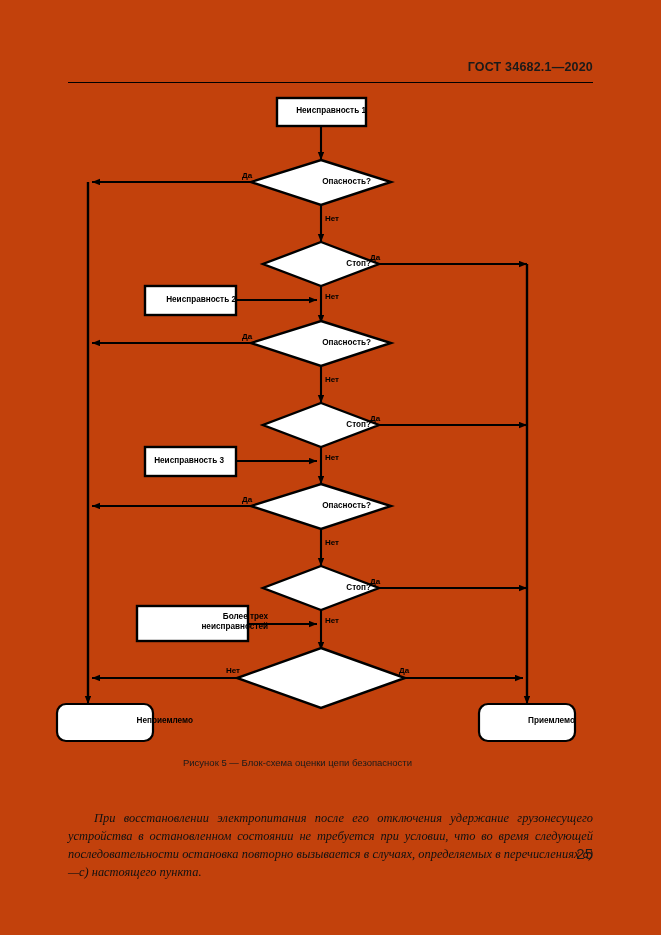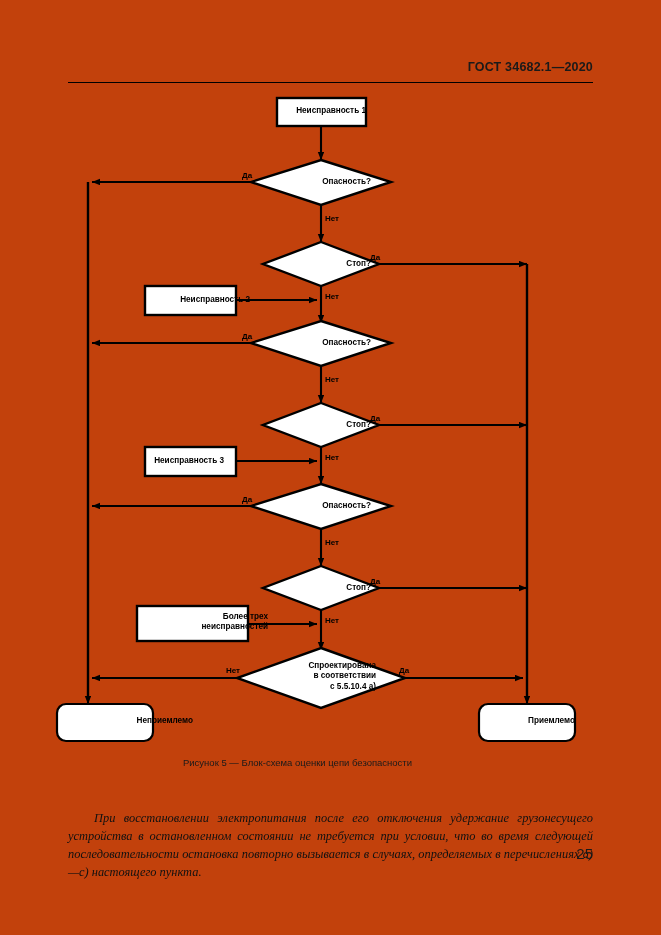--- a/index.html
+++ b/index.html
@@ -176,34 +176,31 @@
         <polygon points="321,242 379,264 321,286 263,264"></polygon>
         <polygon points="321,321 391,343 321,366 251,343"></polygon>
         <polygon points="321,403 379,425 321,447 263,425"></polygon>
         <polygon points="321,484 391,506 321,529 251,506"></polygon>
         <polygon points="321,566 379,588 321,610 263,588"></polygon>
         <polygon points="321,648 405,678 321,708 237,678"></polygon>
       </g>
     </svg>
 
     <div class="node-label" style="left:277px; top:106px; width:89px;">Неисправность 1</div>
-    <div class="node-label" style="left:145px; top:295px; width:91px;padding-left:14px;">Неисправность 2</div>
+    <div class="node-label" style="left:145px; top:295px; width:91px;">Неисправность 2</div>
     <div class="node-label" style="left:133px; top:456px; width:91px;">Неисправность 3</div>
     <div class="node-label" style="left:137px; top:612px; width:131px;">Более трех
 неисправностей</div>
 
     <div class="node-label" style="left:271px; top:177px; width:100px;">Опасность?</div>
     <div class="node-label" style="left:271px; top:259px; width:100px;">Стоп?</div>
     <div class="node-label" style="left:271px; top:338px; width:100px;">Опасность?</div>
     <div class="node-label" style="left:271px; top:420px; width:100px;">Стоп?</div>
     <div class="node-label" style="left:271px; top:501px; width:100px;">Опасность?</div>
     <div class="node-label" style="left:271px; top:583px; width:100px;">Стоп?</div>
-    <div class="node-label" style="left:266px; top:661px; width:110px;">Спроектирована
-в соответствии
-с 5.5.10.4 а)</div>
 
     <div class="node-label" style="left:57px; top:716px; width:96px;margin-left:40px;">Неприемлемо</div>
     <div class="node-label" style="left:479px; top:716px; width:96px;">Приемлемо</div>
 
     <div class="edge-label" style="left:242px; top:171px;">Да</div>
     <div class="edge-label" style="left:325px; top:214px;">Нет</div>
 
     <div class="edge-label" style="left:370px; top:253px;">Да</div>
     <div class="edge-label" style="left:325px; top:292px;">Нет</div>
 

